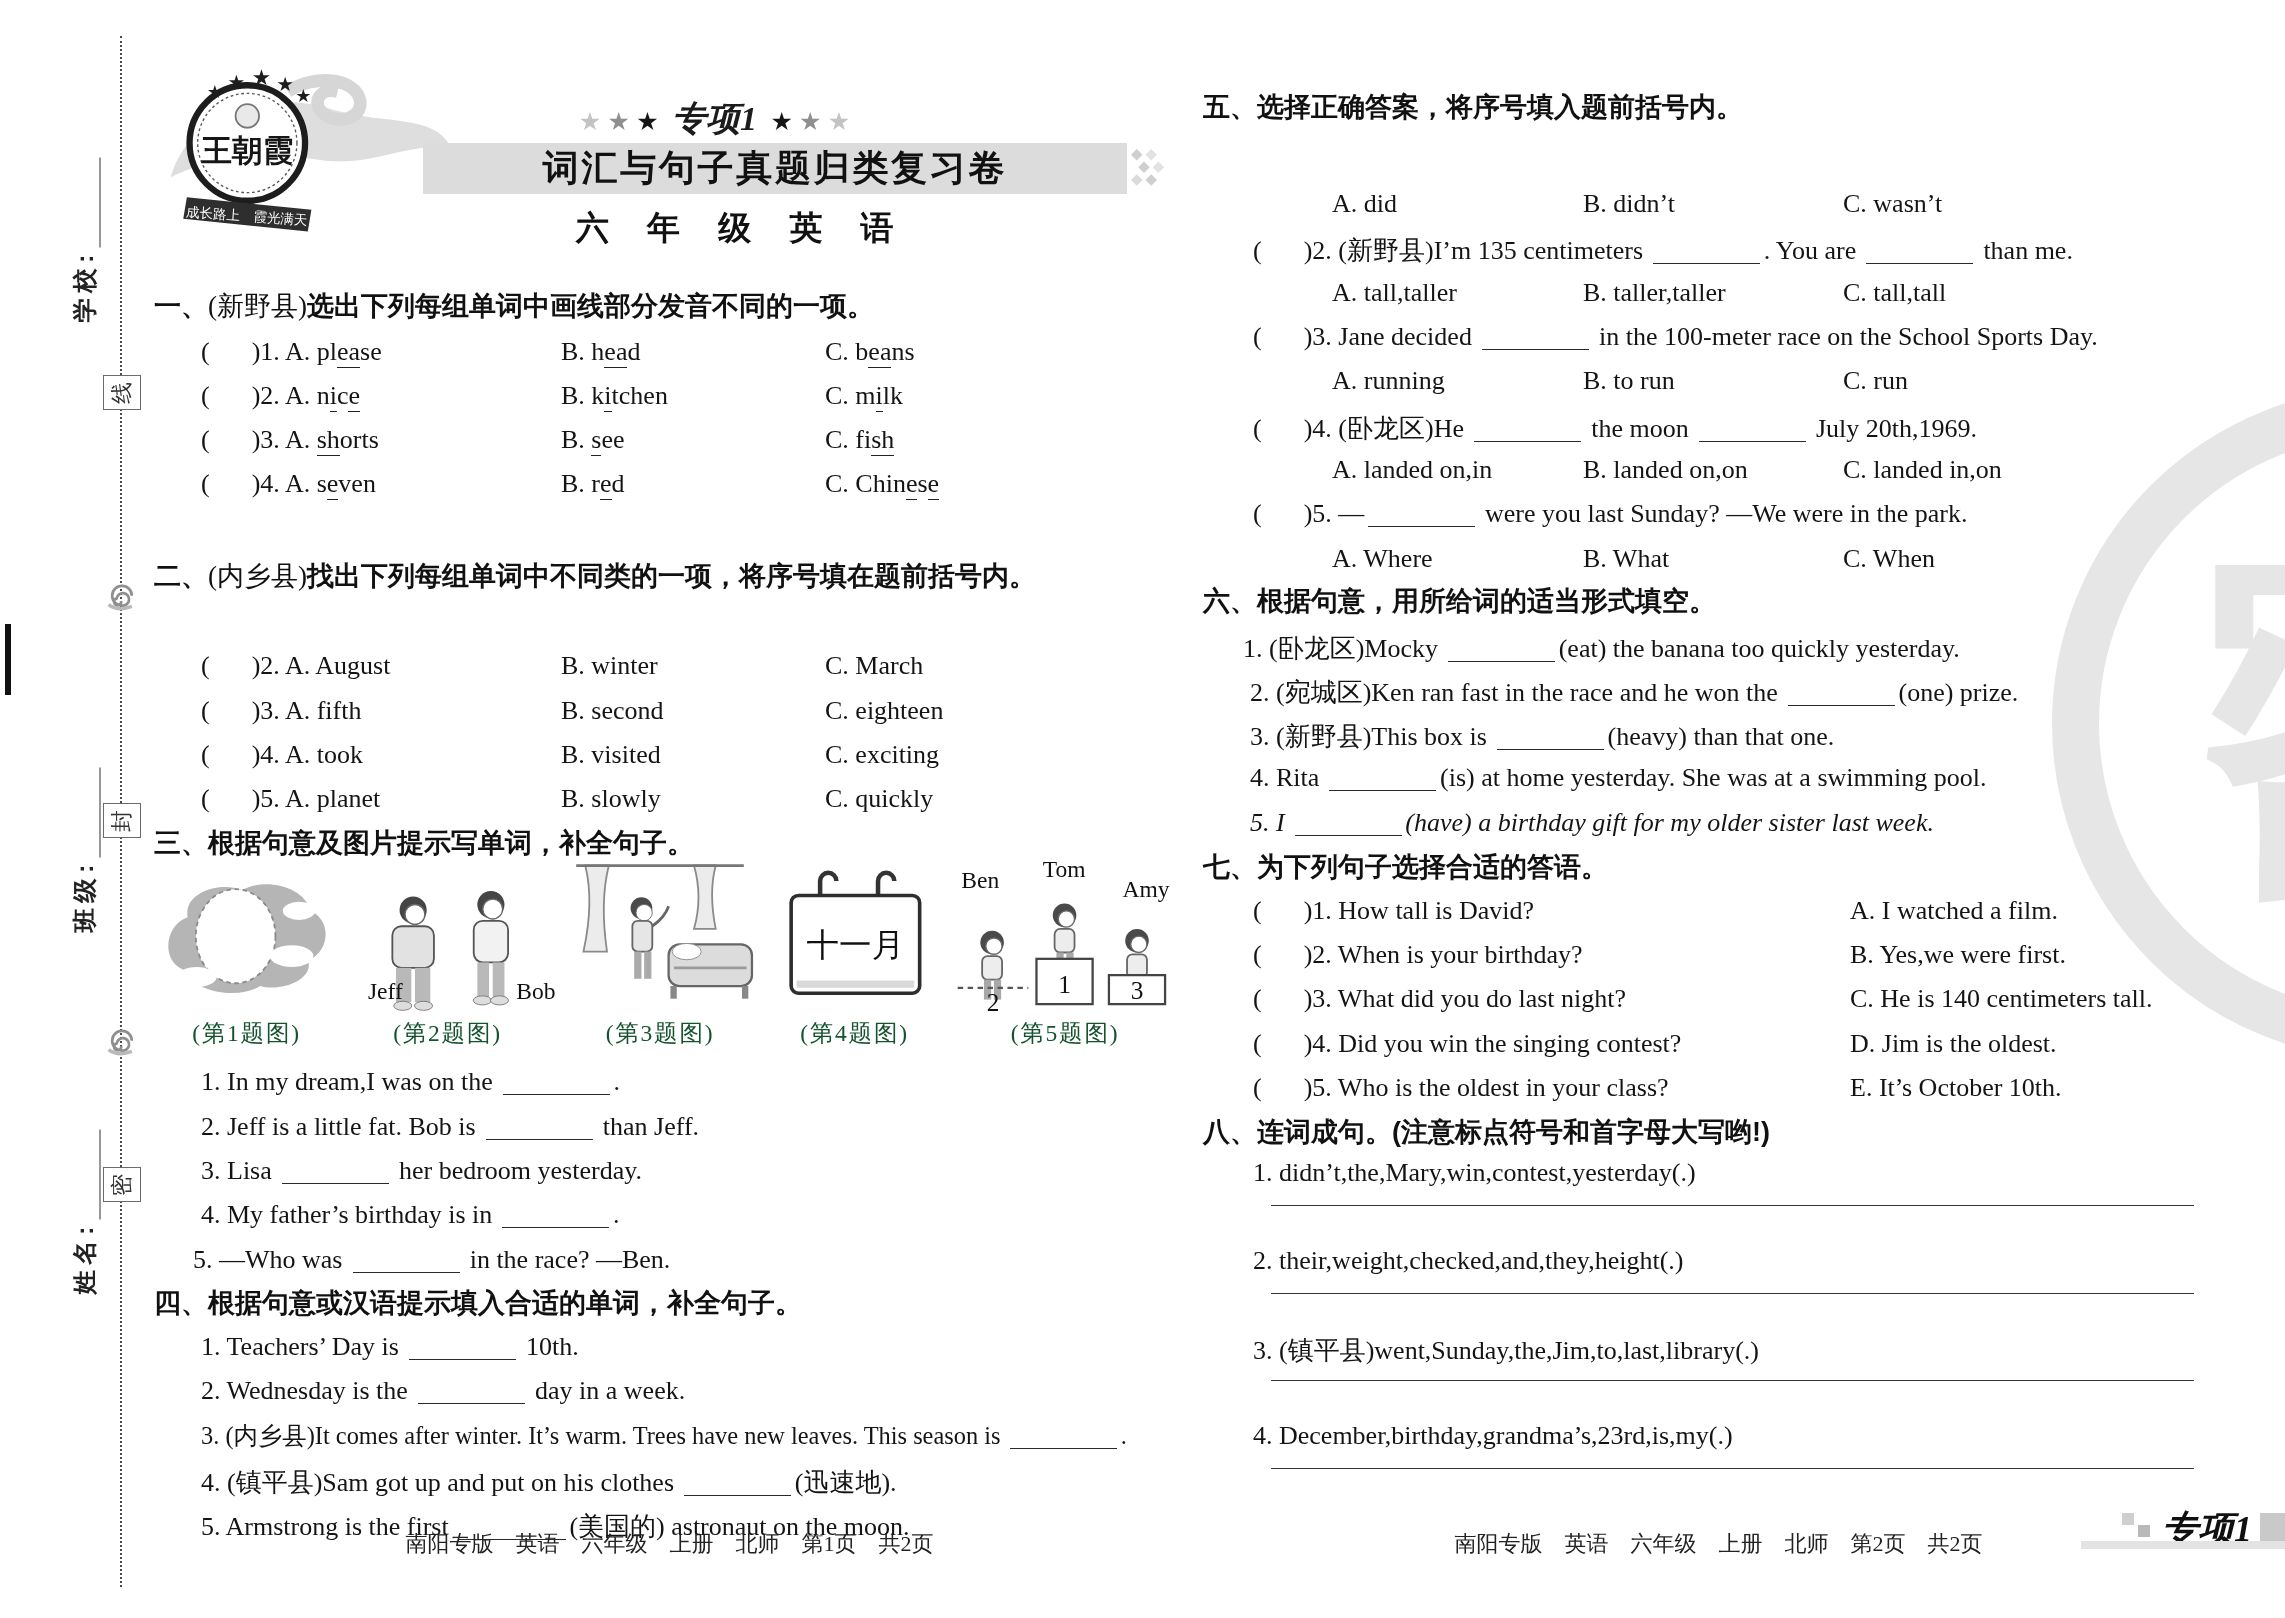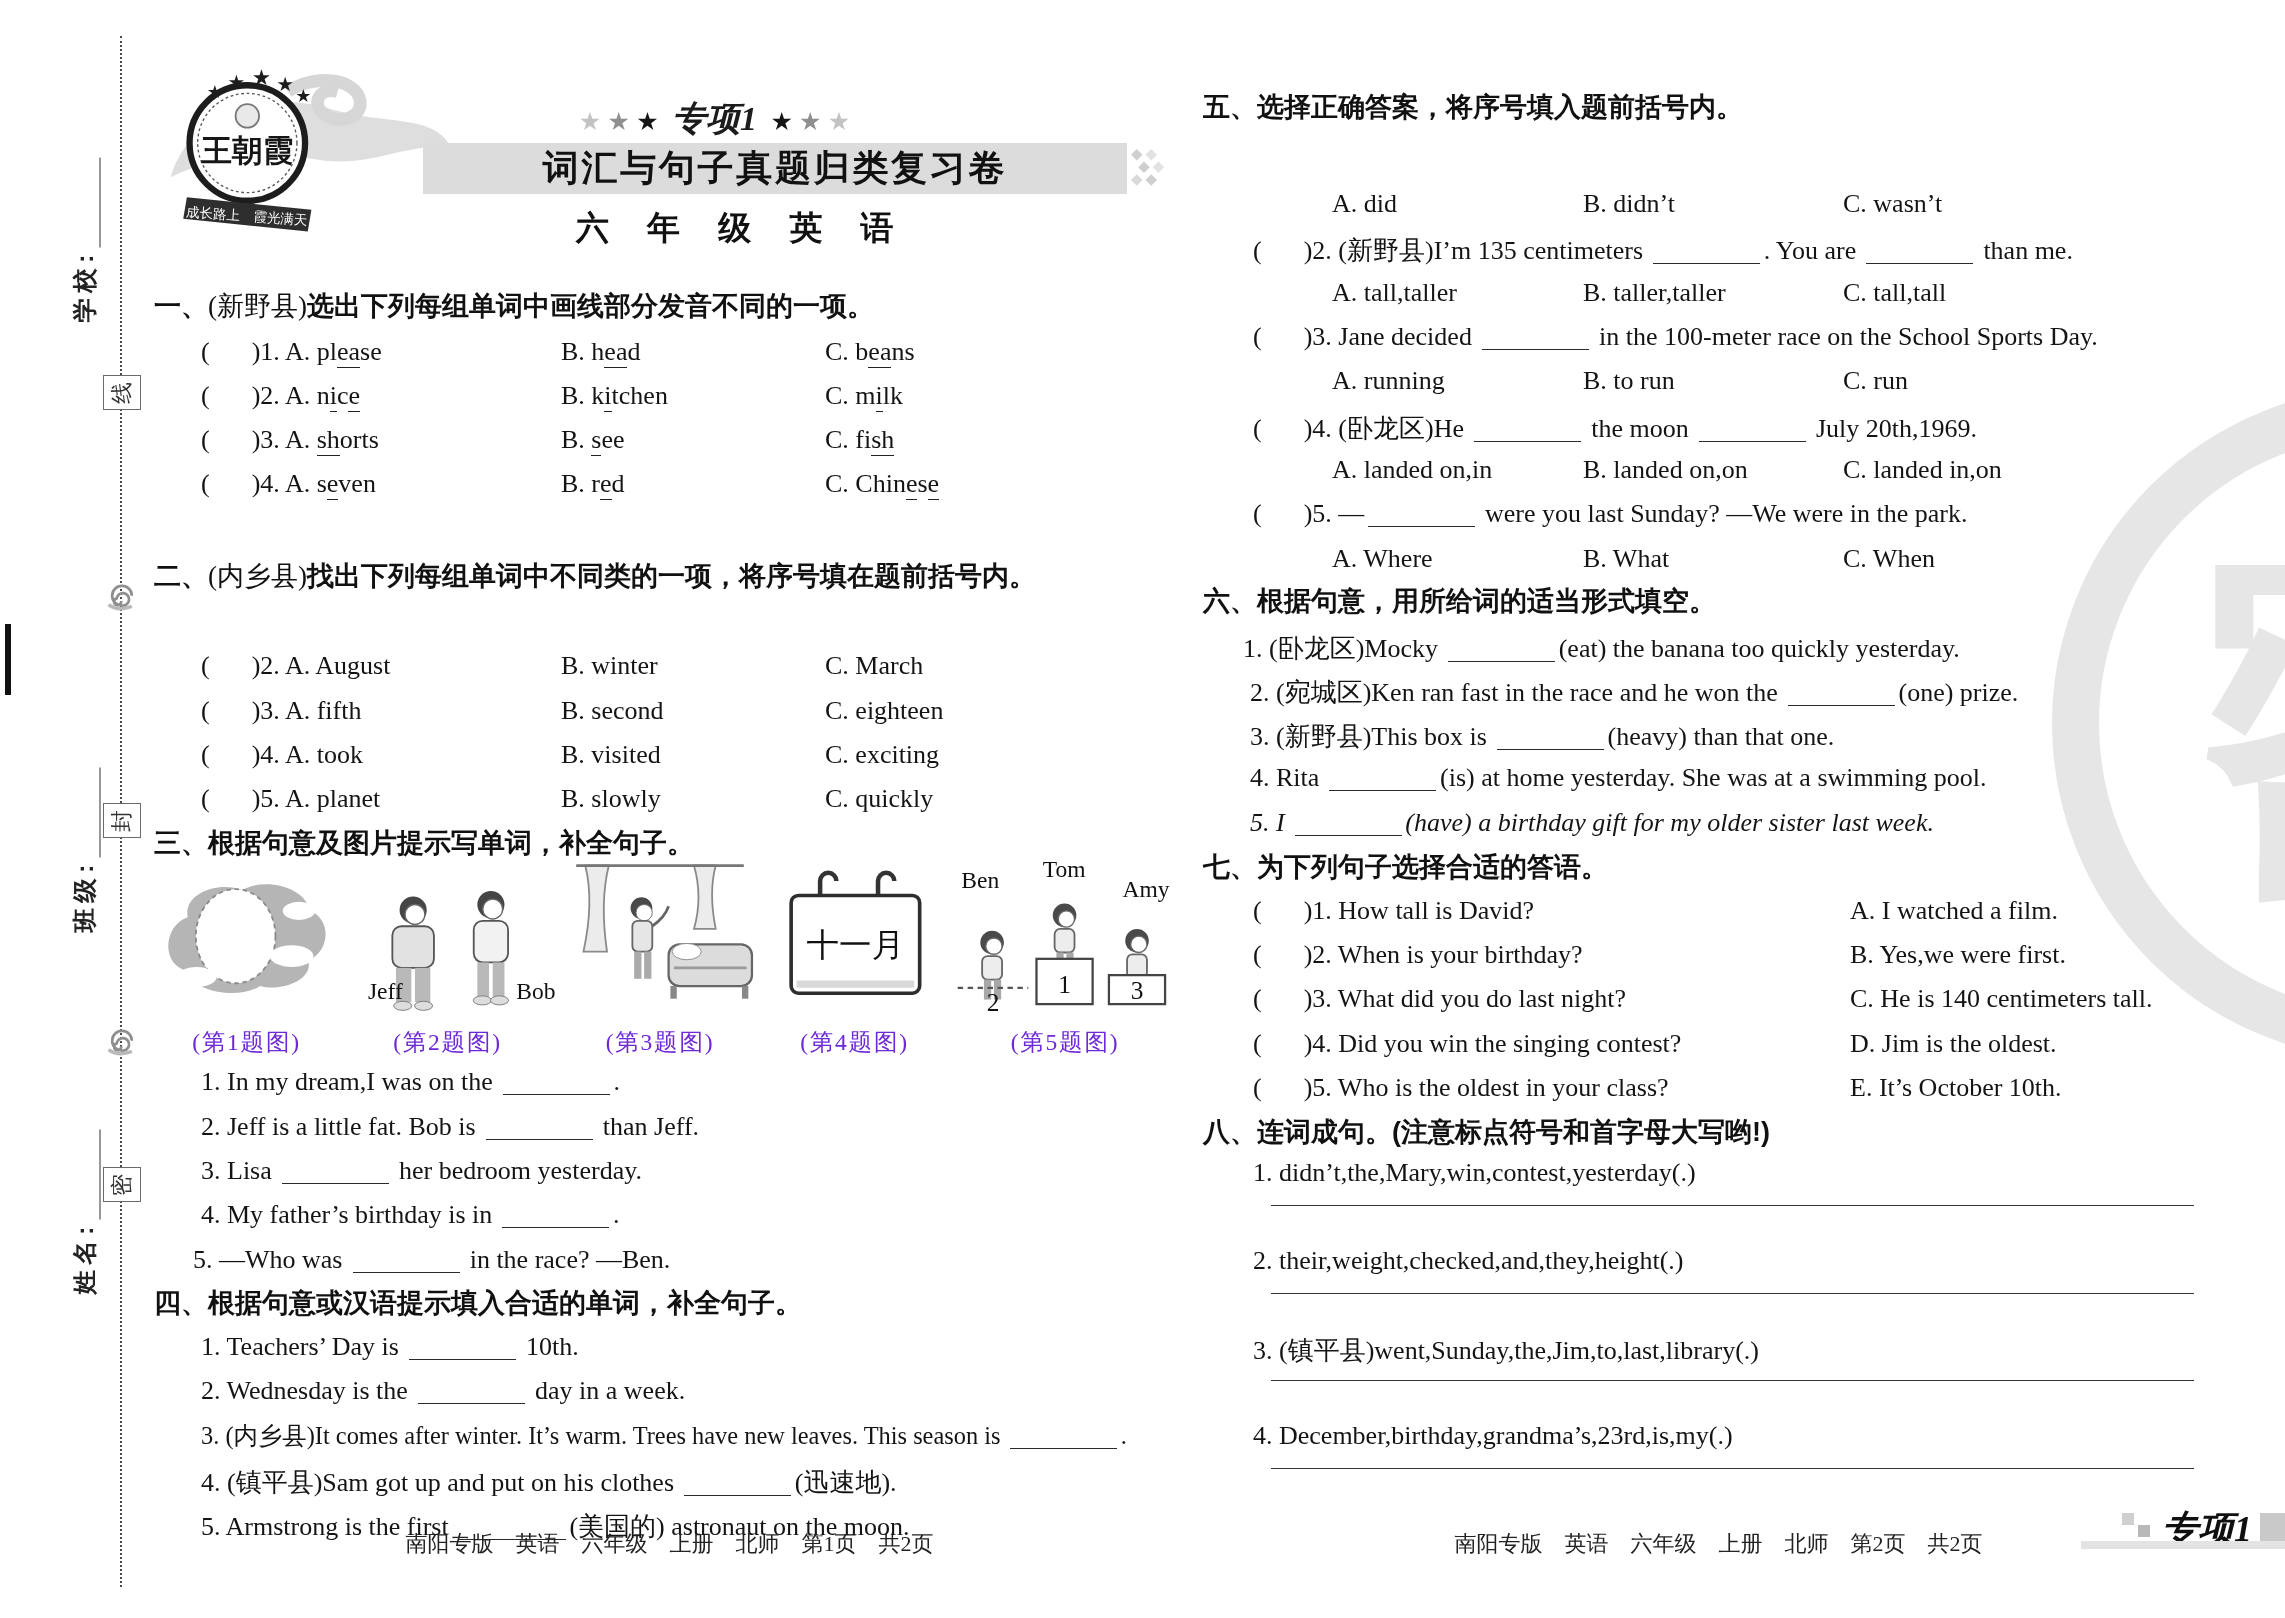--- a/index.html
+++ b/index.html
@@ -41,21 +41,21 @@
   .ansR{position:absolute;left:647px;}
   .brgap{display:inline-block;width:42px;}
   .blank{display:inline-block;width:107px;height:25px;border-bottom:1.8px solid #2a2a2a;
          vertical-align:-5.4px;margin:0 3.6px;}
   .ul{border-bottom:1.8px solid #222;padding-bottom:0.9px;}
   .kai{font-family:"Liberation Serif",serif;}
   .ansline{position:absolute;left:68px;width:923px;border-bottom:1.8px solid #333;height:0;}
   
   .figrow{position:absolute;display:flex;align-items:flex-end;}
   .figcell{display:flex;flex-direction:column;align-items:center;justify-content:flex-end;}
-  .figcap{font:23.5px "Liberation Serif",serif;color:#6d28d9;margin-top:11px;letter-spacing:1.8px;}
+  .figcap{font:23.5px "Liberation Serif",serif;color:#14532d;margin-top:2px;letter-spacing:1.8px;}
   
   .footer{position:absolute;width:1031px;text-align:center;font:22px "Liberation Serif",serif;color:#222;}
   .badge-text{position:absolute;left:2162px;top:1505px;font:italic 700 36px "Liberation Serif",serif;color:#101010;}
   .badge-strip{position:absolute;left:2260px;top:1513px;width:26px;height:33px;background:#c9c9c9;}
   .badge-under{position:absolute;left:2081px;top:1541px;width:205px;height:8.1px;background:#e3e3e3;}
   .badge-sq1{position:absolute;left:2122px;top:1513px;width:11.8px;height:11.8px;background:#cfcfcf;}
   .badge-sq2{position:absolute;left:2138px;top:1525px;width:11.8px;height:11.8px;background:#b9b9b9;}
   .watermark{position:absolute;left:2052px;top:387px;width:579px;height:579px;border:47px solid #e6e6e6;
              border-radius:50%;display:flex;align-items:center;justify-content:center;z-index:0;}
   .watermark span{font:700 389px "Liberation Sans",sans-serif;color:#e6e6e6;}

